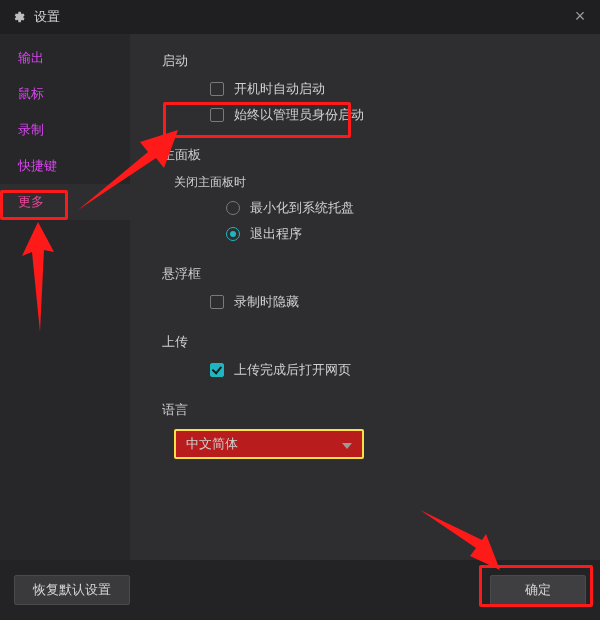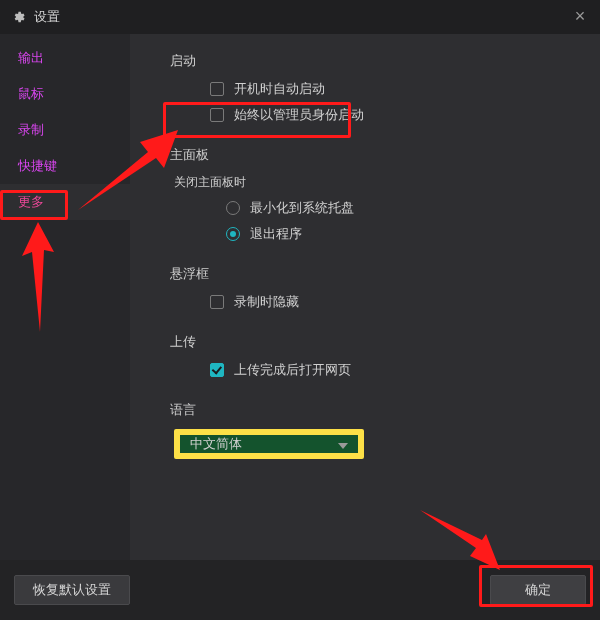--- a/index.html
+++ b/index.html
@@ -58,21 +58,21 @@
 
   .content {
     flex: 1;
     padding: 18px 28px 10px 28px;
     overflow: hidden;
     position: relative;
   }
   .section-title {
     color: #cfcfcf;
     font-size: 13px;
-    margin: 14px 0 10px 12px;
+    margin: 14px 0 10px 4px;
   }
   .section-title.first { margin-top: 0; }
   .option-row {
     display: flex; align-items: center;
     margin: 8px 0 8px 16px;
     padding-left: 36px;
   }
   .sub-title {
     color: #cfcfcf;
     font-size: 12px;
@@ -112,22 +112,22 @@
   .radio.checked::after {
     content: ""; width: 6px; height: 6px; border-radius: 50%;
     background: #1fb6c1;
   }
   .opt-label { color: #d0d0d0; font-size: 13px; }
 
   
   .select {
     margin: 8px 0 0 16px;
     width: 190px; height: 30px;
-    background: #14532d;
-    border: 6px solid #fde047;
+    background: #b91c1c;
+    border: 2px solid #fde047;
     border-radius: 2px;
     display: flex; align-items: center;
     padding: 0 10px;
     color: #d0d0d0;
     justify-content: space-between;
     cursor: pointer;
   }
   .select .chev {
     color: #9a9a9a;
   }

